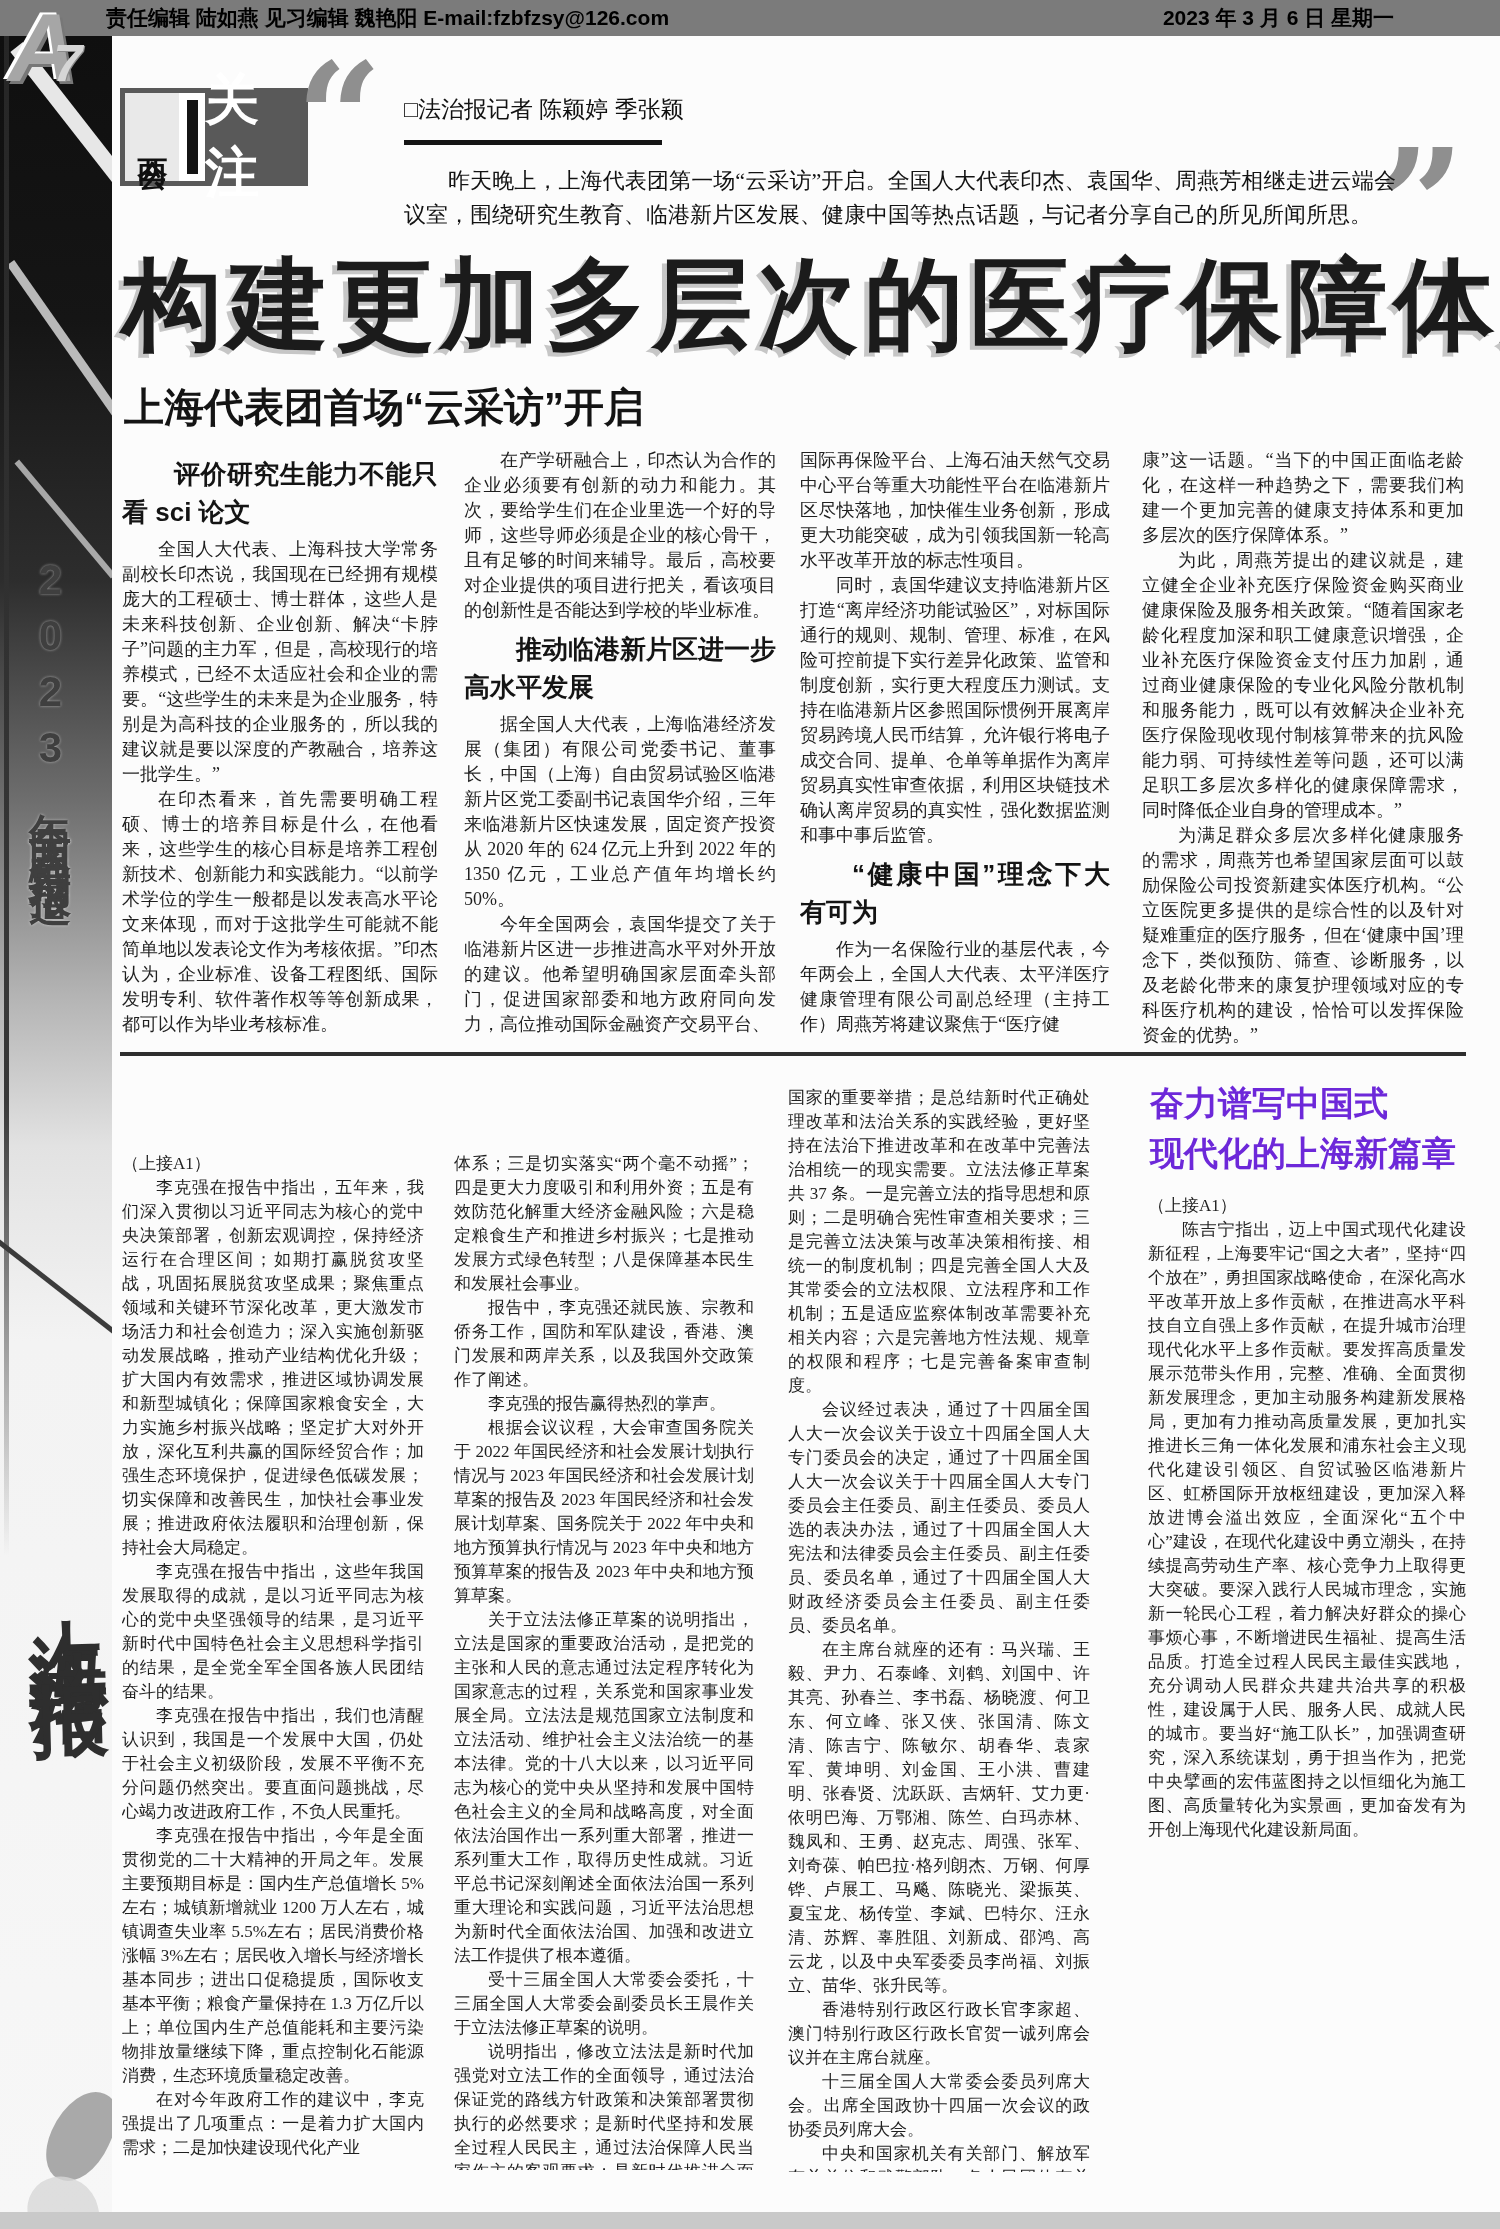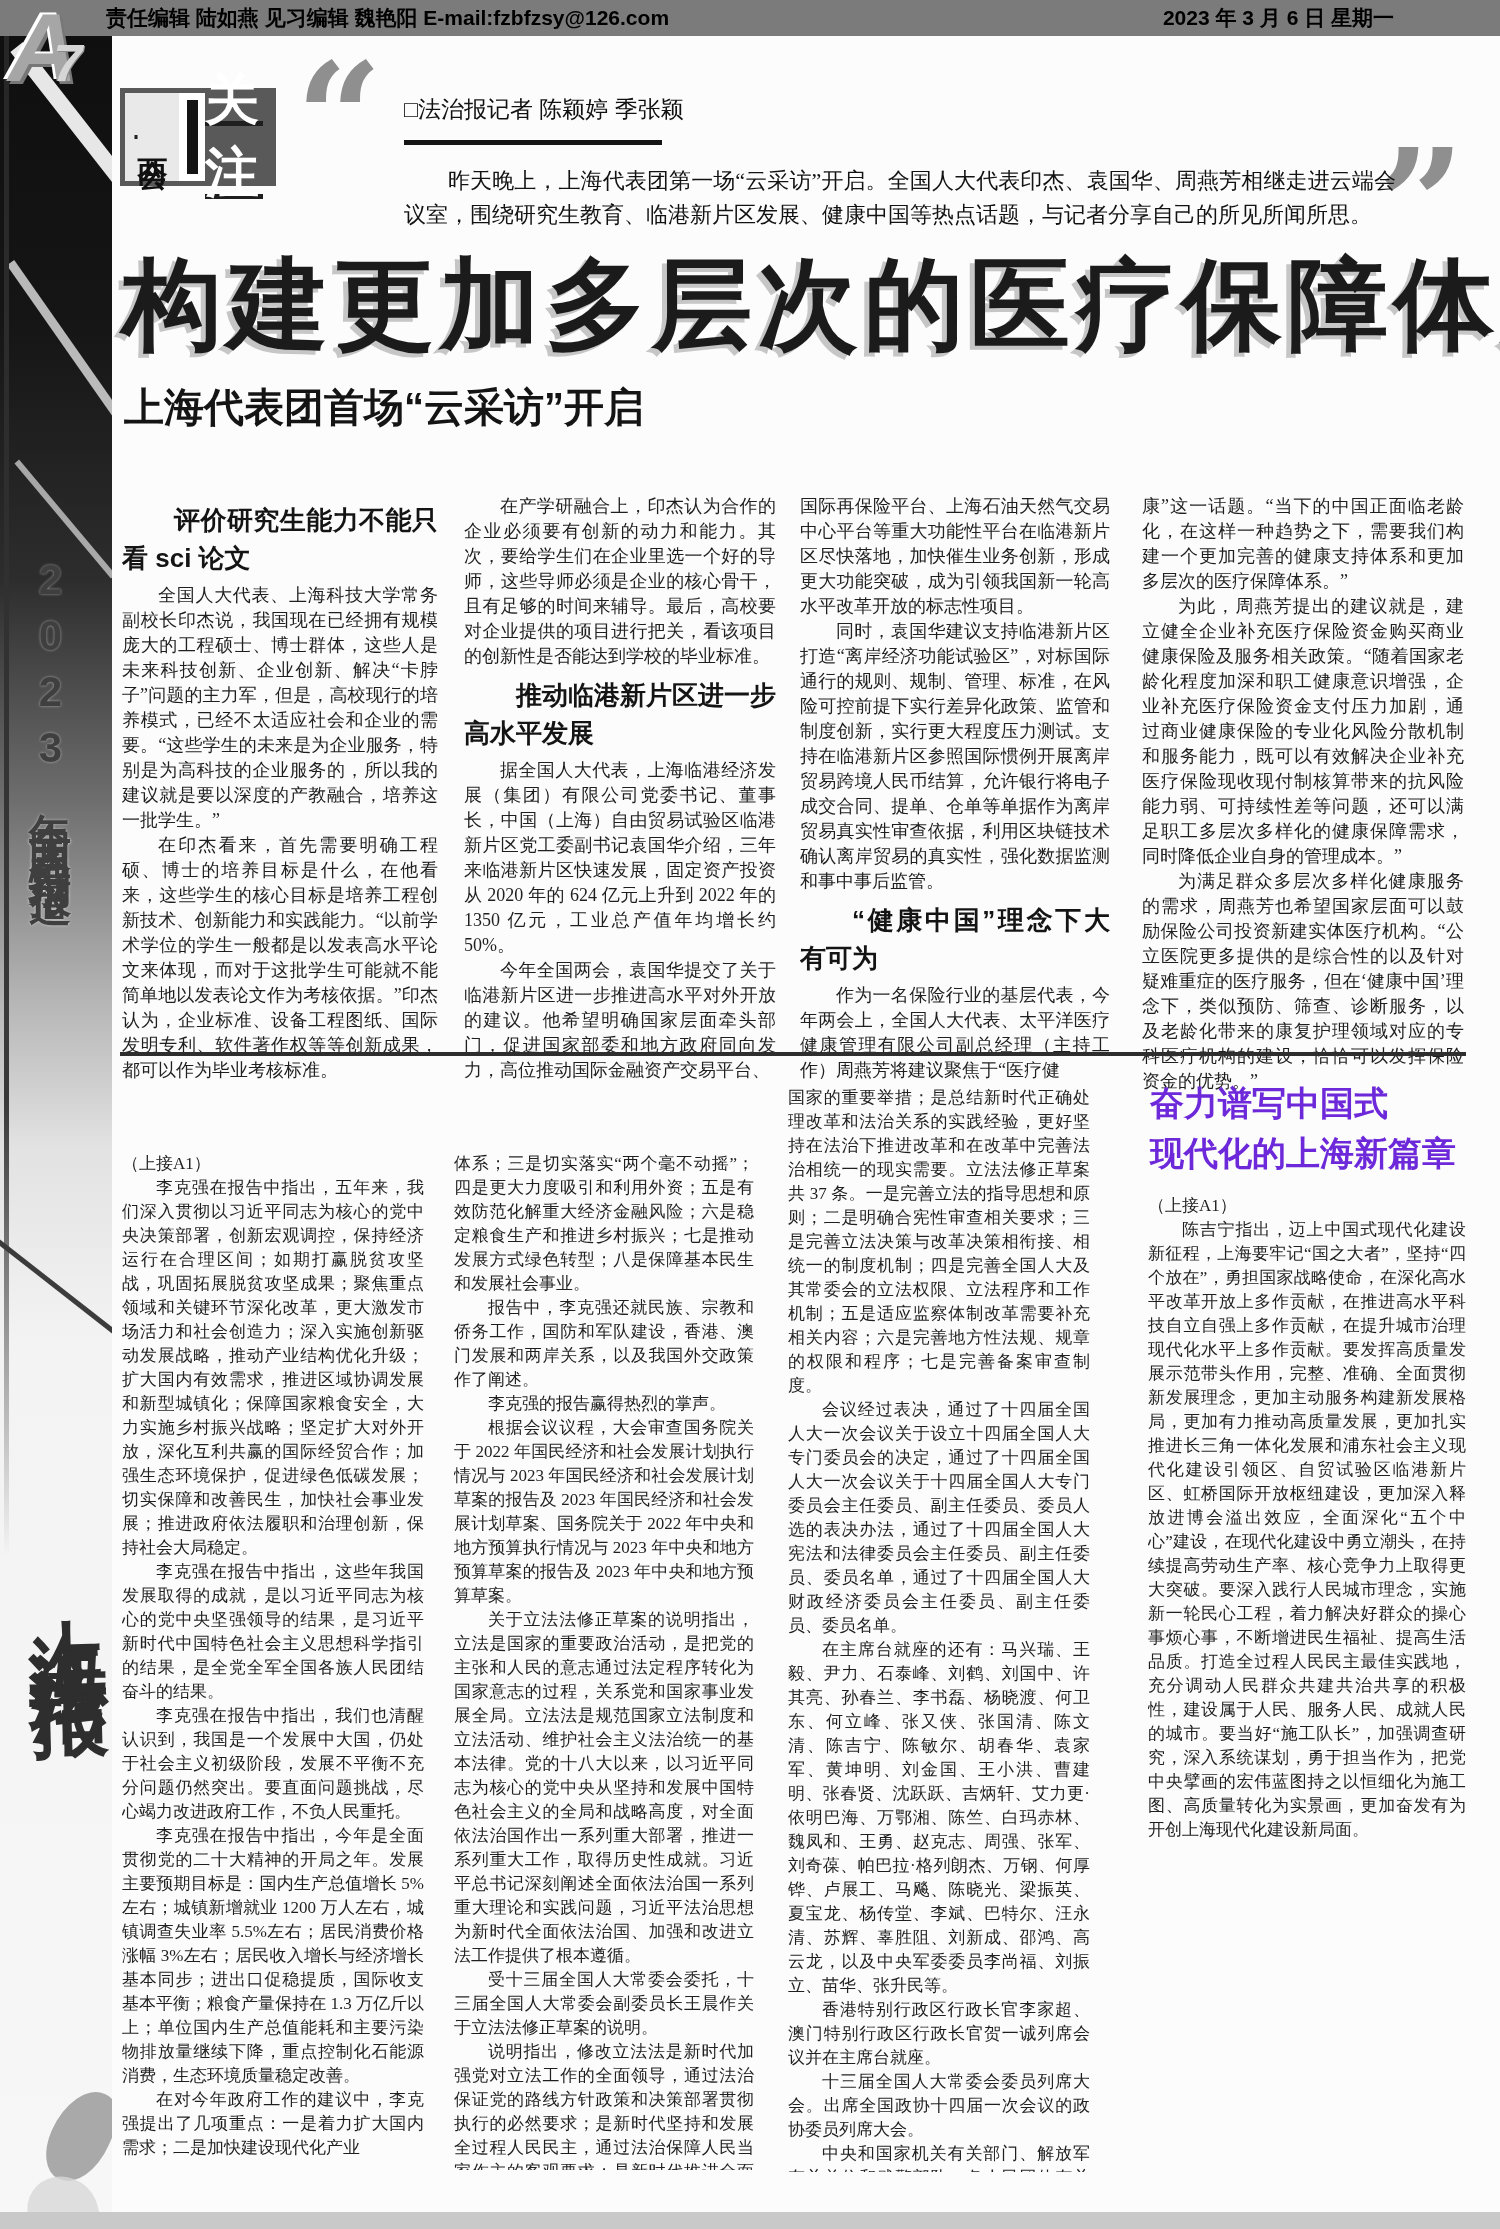--- a/index.html
+++ b/index.html
@@ -31,22 +31,22 @@
             font-family:"Liberation Sans",sans-serif;font-weight:900;font-size:42px;
             letter-spacing:9px;color:#3f3f3f;text-shadow:0 0 3px rgba(255,255,255,.55);}
   .masthead-v{position:absolute;left:14px;top:1520px;writing-mode:vertical-rl;text-orientation:upright;
             font-family:"DejaVu Serif",serif;font-weight:bold;font-size:78px;letter-spacing:16px;
             color:#2e2e2e;transform:rotate(-1.5deg);}
   .splash{position:absolute;left:52px;top:2052px;width:58px;height:96px;background:#9b9b9b;
           border-radius:60% 40% 55% 45%;transform:rotate(24deg);opacity:.85;}
   .splash2{position:absolute;left:28px;top:2140px;width:70px;height:70px;background:#d7d7d7;
           border-radius:50% 60% 40% 55%;transform:rotate(-12deg);opacity:.8;}
   
-  .badge{position:absolute;left:120px;top:88px;width:156px;height:98px;border:5px solid #595959;
-         box-sizing:border-box;display:flex;background:#fff;text-decoration:underline;}
+  .badge{position:absolute;left:120px;top:88px;width:188px;height:98px;border:5px solid #595959;
+         box-sizing:border-box;display:flex;background:#fff;}
   .badge-l{width:54px;background:#e9e9e9;display:flex;align-items:center;justify-content:center;
            writing-mode:vertical-rl;text-orientation:upright;font-family:"Liberation Sans",sans-serif;
            font-weight:900;font-size:30px;color:#101010;letter-spacing:2px;}
   .badge-m{width:26px;background:#fff;position:relative;}
   .badge-bar{position:absolute;left:8px;top:7px;width:11px;height:74px;background:#141414;}
   .badge-r{flex:1;background:#595959;color:#fff;display:flex;align-items:center;justify-content:center;
            font-family:"Liberation Sans",sans-serif;font-weight:900;font-size:54px;letter-spacing:4px;}
   
   .oq,.cq{position:absolute;font-family:"DejaVu Serif",serif;font-weight:bold;
           font-size:150px;line-height:1;color:#8f8f8f;}
@@ -62,21 +62,21 @@
             font-family:"Liberation Sans",sans-serif;font-weight:900;font-size:100px;line-height:1.05;
             letter-spacing:6px;color:#1b1b1b;text-shadow:-5px 4px 0 #c6c6c6;}
   .subhead{position:absolute;left:124px;top:380px;font-family:"Liberation Sans",sans-serif;
            font-weight:800;font-size:40px;color:#141414;}
   
   .col{position:absolute;overflow:hidden;text-align:justify;}
   .col p{margin:0;text-indent:2em;}
   .col p.cont{text-indent:0;}
   .col .inline-head{font-family:"Liberation Sans",sans-serif;font-weight:800;font-size:26px;
                     line-height:38px;text-indent:2em;padding:7px 0 6px 0;color:#141414;}
-  .mcol{top:448px;height:604px;font-size:18px;line-height:25px;margin-top:46px;}
+  .mcol{top:448px;height:604px;font-size:18px;line-height:25px;}
   .mcol1{left:122px;width:316px;}
   .mcol2{left:464px;width:312px;}
   .mcol3{left:800px;width:310px;}
   .mcol4{left:1142px;width:322px;}
   .hrule{position:absolute;left:120px;top:1052px;width:1346px;height:4px;background:#2e2e2e;}
   .title2{position:absolute;left:128px;top:1078px;font-family:"Liberation Sans",sans-serif;
           font-weight:800;font-size:38px;color:#141414;text-shadow:-2px 2px 0 #d0d0d0;}
   .bcol{font-size:17px;line-height:24px;}
   .bcolA{left:122px;top:1152px;width:302px;height:1018px;}
   .bcolB{left:454px;top:1152px;width:300px;height:1018px;}

